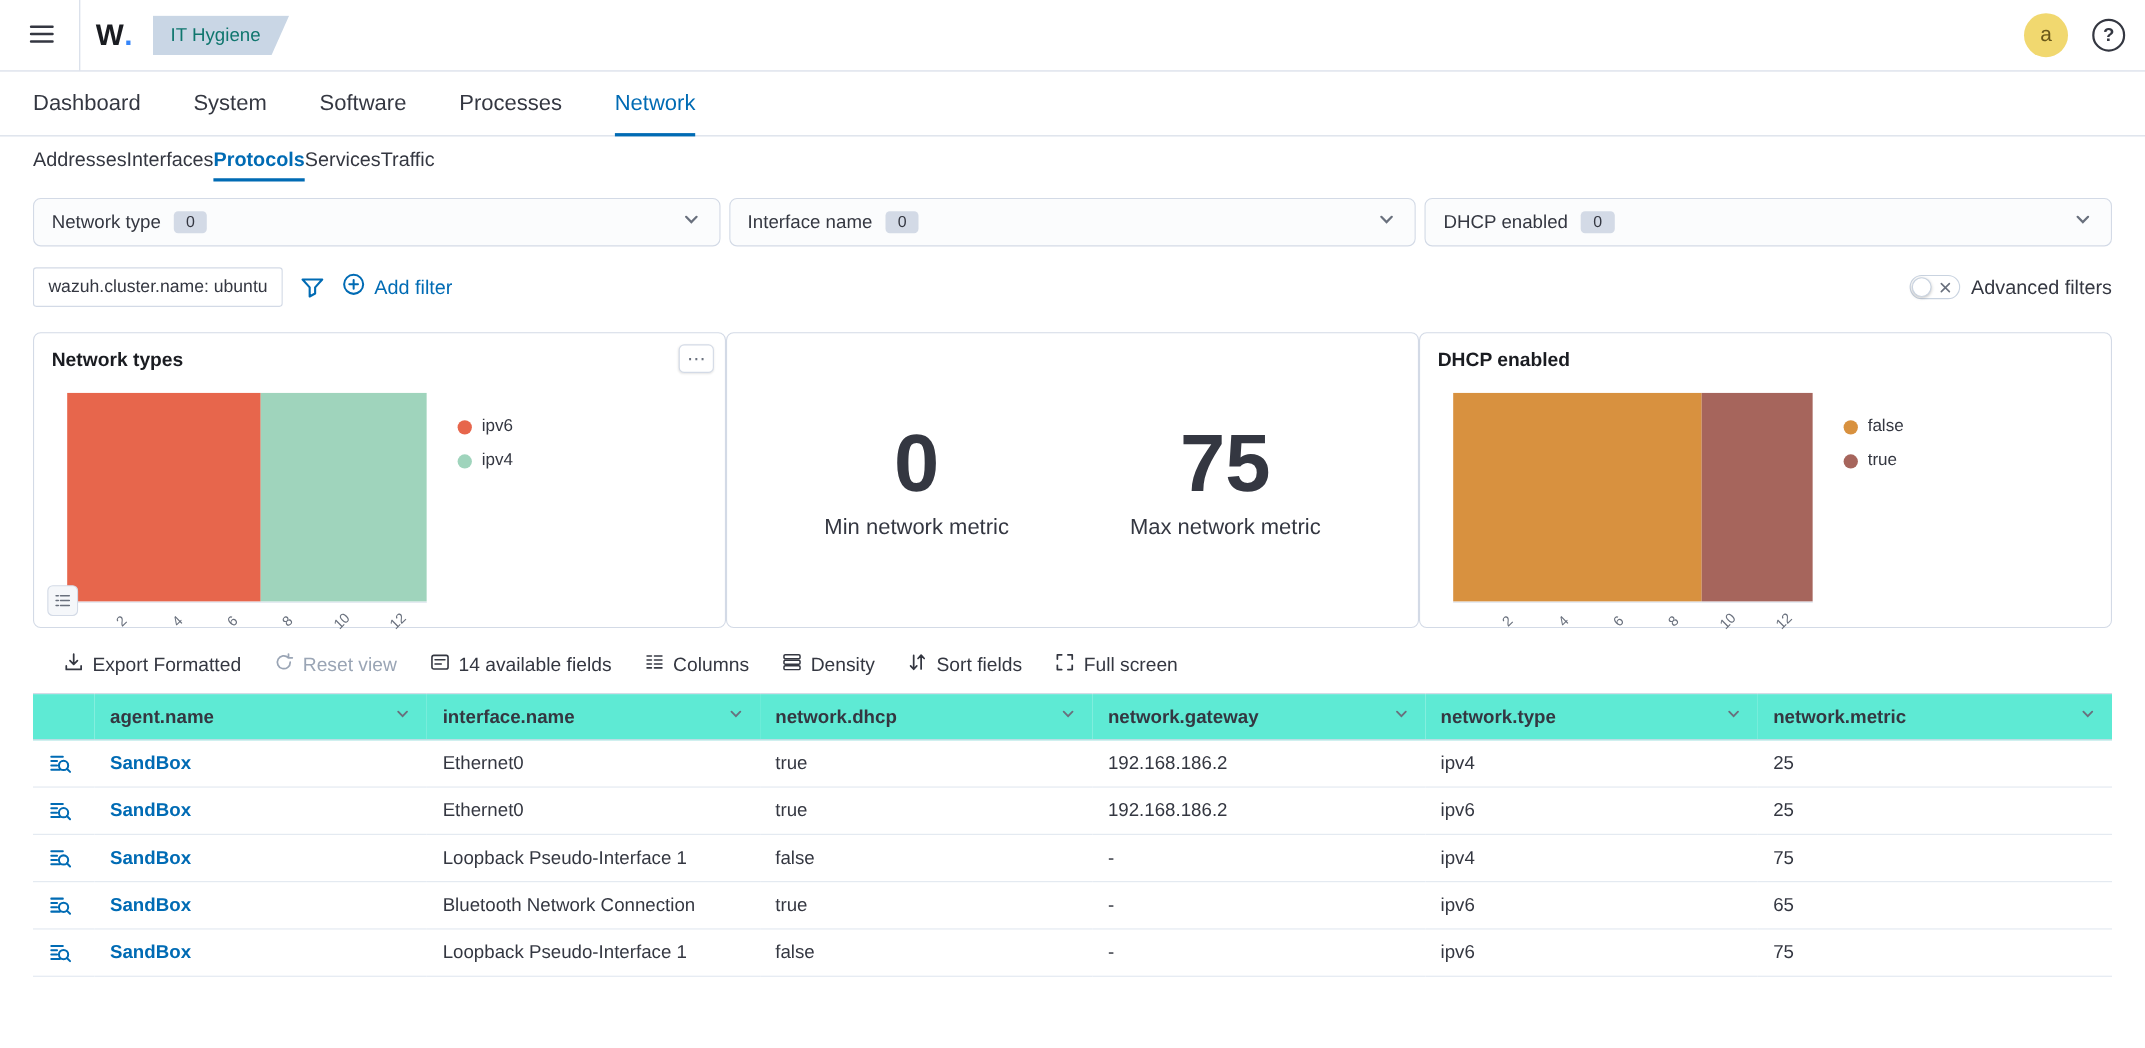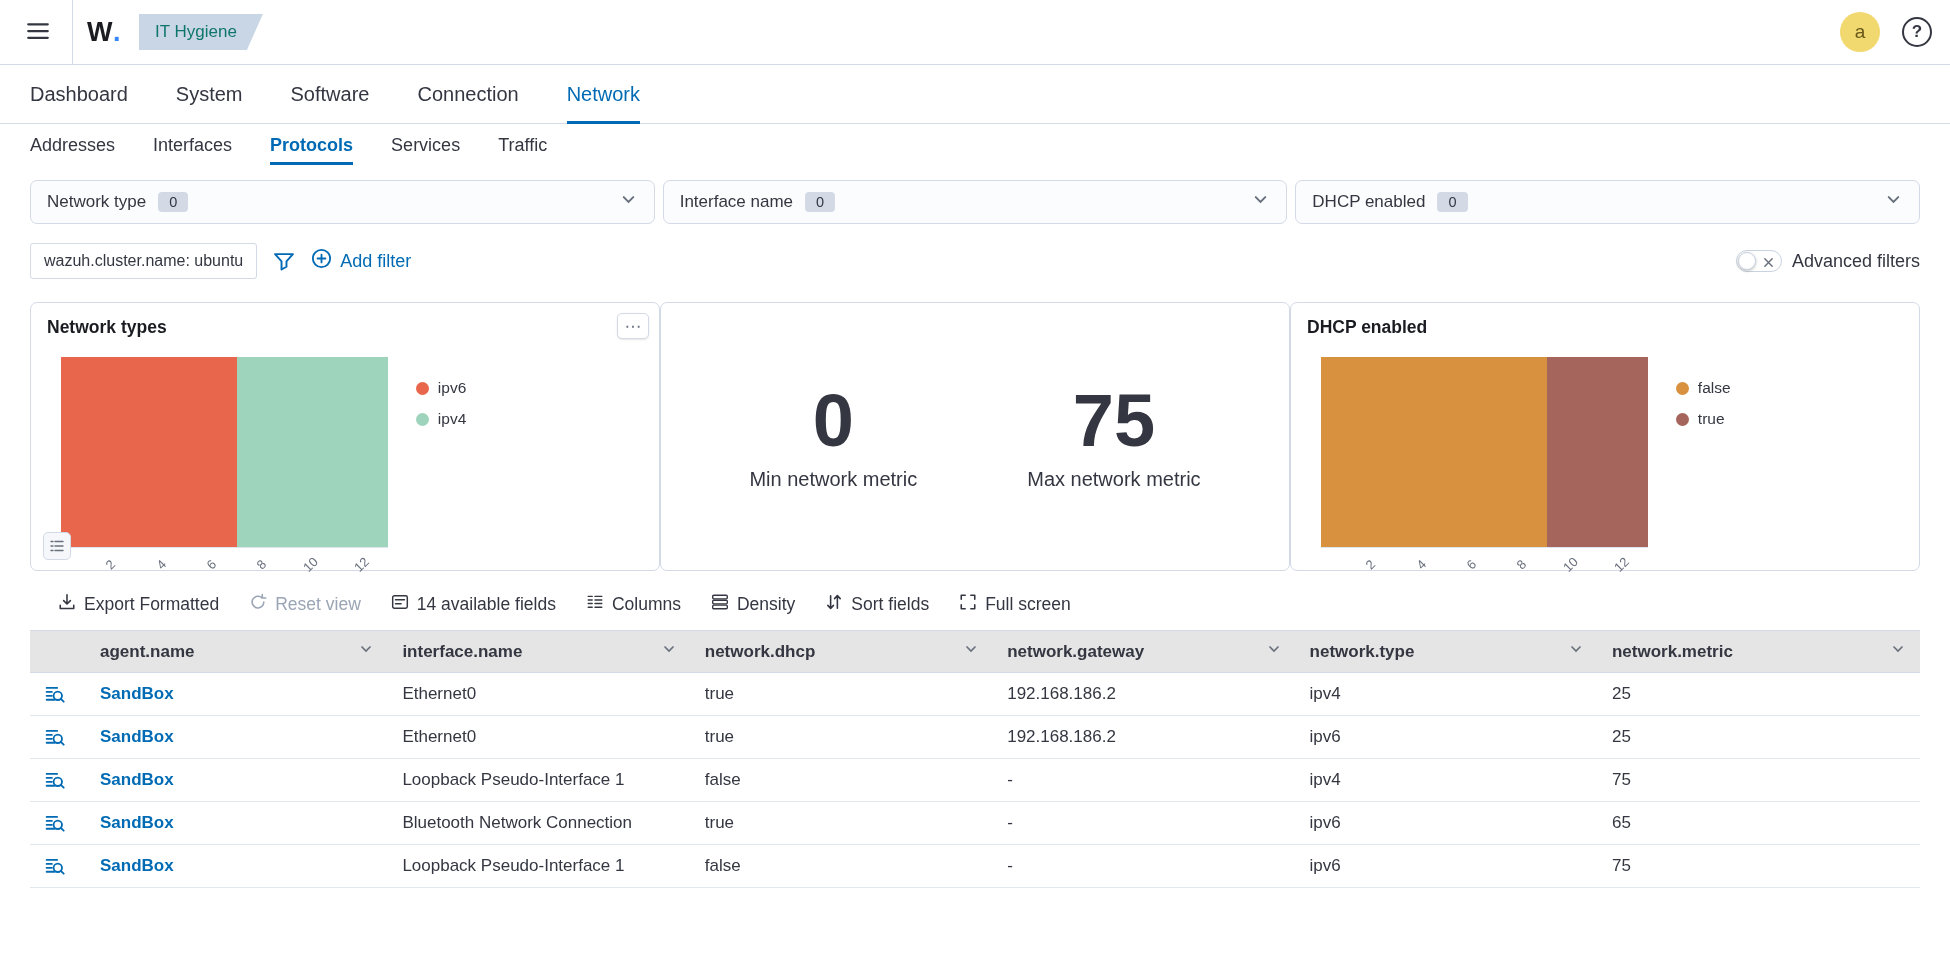--- a/index.html
+++ b/index.html
@@ -23,21 +23,21 @@
 
   
   .tabs-row { height:59px; display:flex; align-items:stretch; padding:0 30px; border-bottom:1px solid #d3dae6; }
   .tab { display:flex; align-items:center; font-size:20px; color:#343741; background:none; border:none; cursor:pointer;
      position:relative; margin-right:48px; font-family:inherit; }
   .tab.active { color:#006bb4; }
   .tab.active::after { content:""; position:absolute; left:0; right:0; bottom:-1px; height:3px; background:#006bb4; }
   .explore { margin-left:auto; display:flex; align-items:center; gap:9px; color:#006bb4; font-size:20px; background:none; border:none; cursor:pointer; font-family:inherit; }
 
   
-  .subtabs-row { height:44px; display:flex; align-items:center; padding:0 30px; gap:38px; }
+  .subtabs-row { height:44px; display:flex; align-items:center; padding:0 30px; }
   .subtab { font-size:18px; color:#343741; background:none; border:none; cursor:pointer; padding:8px 0 9px; font-family:inherit; }
   .subtab.active { color:#006bb4; font-weight:700; box-shadow:inset 0 -3px 0 #006bb4; }
 
   
   .filter-selects { margin:12px 30px 0; display:grid; grid-template-columns:repeat(3,1fr); gap:8px; }
   .filter-select { height:44px; background:#fbfcfd; border:1px solid #d3dae6; border-radius:7px; display:flex;
      align-items:center; padding:0 16px; font-size:17px; cursor:pointer; }
   .count-badge { background:#d3dae6; color:#343741; border-radius:4px; padding:2px 11px; font-size:14.5px; margin-left:12px; }
   .filter-select .chev { margin-left:auto; }
 
@@ -78,21 +78,21 @@
   
   .results { margin:22px 30px 0; }
   .hits-line { text-align:center; font-size:20px; }
   .hits-line .n { font-weight:700; }
   .toolbar { display:flex; gap:30px; margin:16px 0 0 28px; }
   .tb-btn { display:flex; align-items:center; gap:8px; font-size:17.5px; color:#343741; background:none; border:none; cursor:pointer; font-family:inherit; }
   .tb-btn.disabled { color:#9aa5b5; }
   .tb-btn.disabled svg * { stroke:#9aa5b5; }
 
   table { width:100%; border-collapse:collapse; table-layout:fixed; margin-top:14px; }
-  thead th { background:#e5e5e5; border-top:1px solid #d3dae6; border-bottom:1px solid #d3dae6; height:42px;
+  thead th { background:#5eead4; border-top:1px solid #d3dae6; border-bottom:1px solid #d3dae6; height:42px;
      text-align:left; padding:0 14px; font-size:17px; font-weight:700; cursor:pointer; }
   .th-inner { display:flex; align-items:center; justify-content:space-between; gap:6px; }
   tbody td { border-bottom:1px solid #e2e8f0; height:43px; padding:0 14px; font-size:17px; }
   .agent-link { color:#006bb4; font-weight:700; text-decoration:none; cursor:pointer; }
   .inspect-btn { background:none; border:none; cursor:pointer; display:flex; align-items:center; }
 </style>
 </head>
 <body>
 
 <header class="top-bar">
@@ -111,21 +111,21 @@
   <div class="crumb-badge">IT Hygiene</div>
   <div class="top-spacer"></div>
   <div class="avatar">a</div>
   <button class="help-btn">?</button>
 </header>
 
 <nav class="tabs-row">
   <button class="tab">Dashboard</button>
   <button class="tab">System</button>
   <button class="tab">Software</button>
-  <button class="tab">Connection</button>
+  <button class="tab">Processes</button>
   <button class="tab active">Network</button>
 </nav>
 
 <nav class="subtabs-row">
   <button class="subtab">Addresses</button>
   <button class="subtab">Interfaces</button>
   <button class="subtab active">Protocols</button>
   <button class="subtab">Services</button>
   <button class="subtab">Traffic</button>
 </nav>

